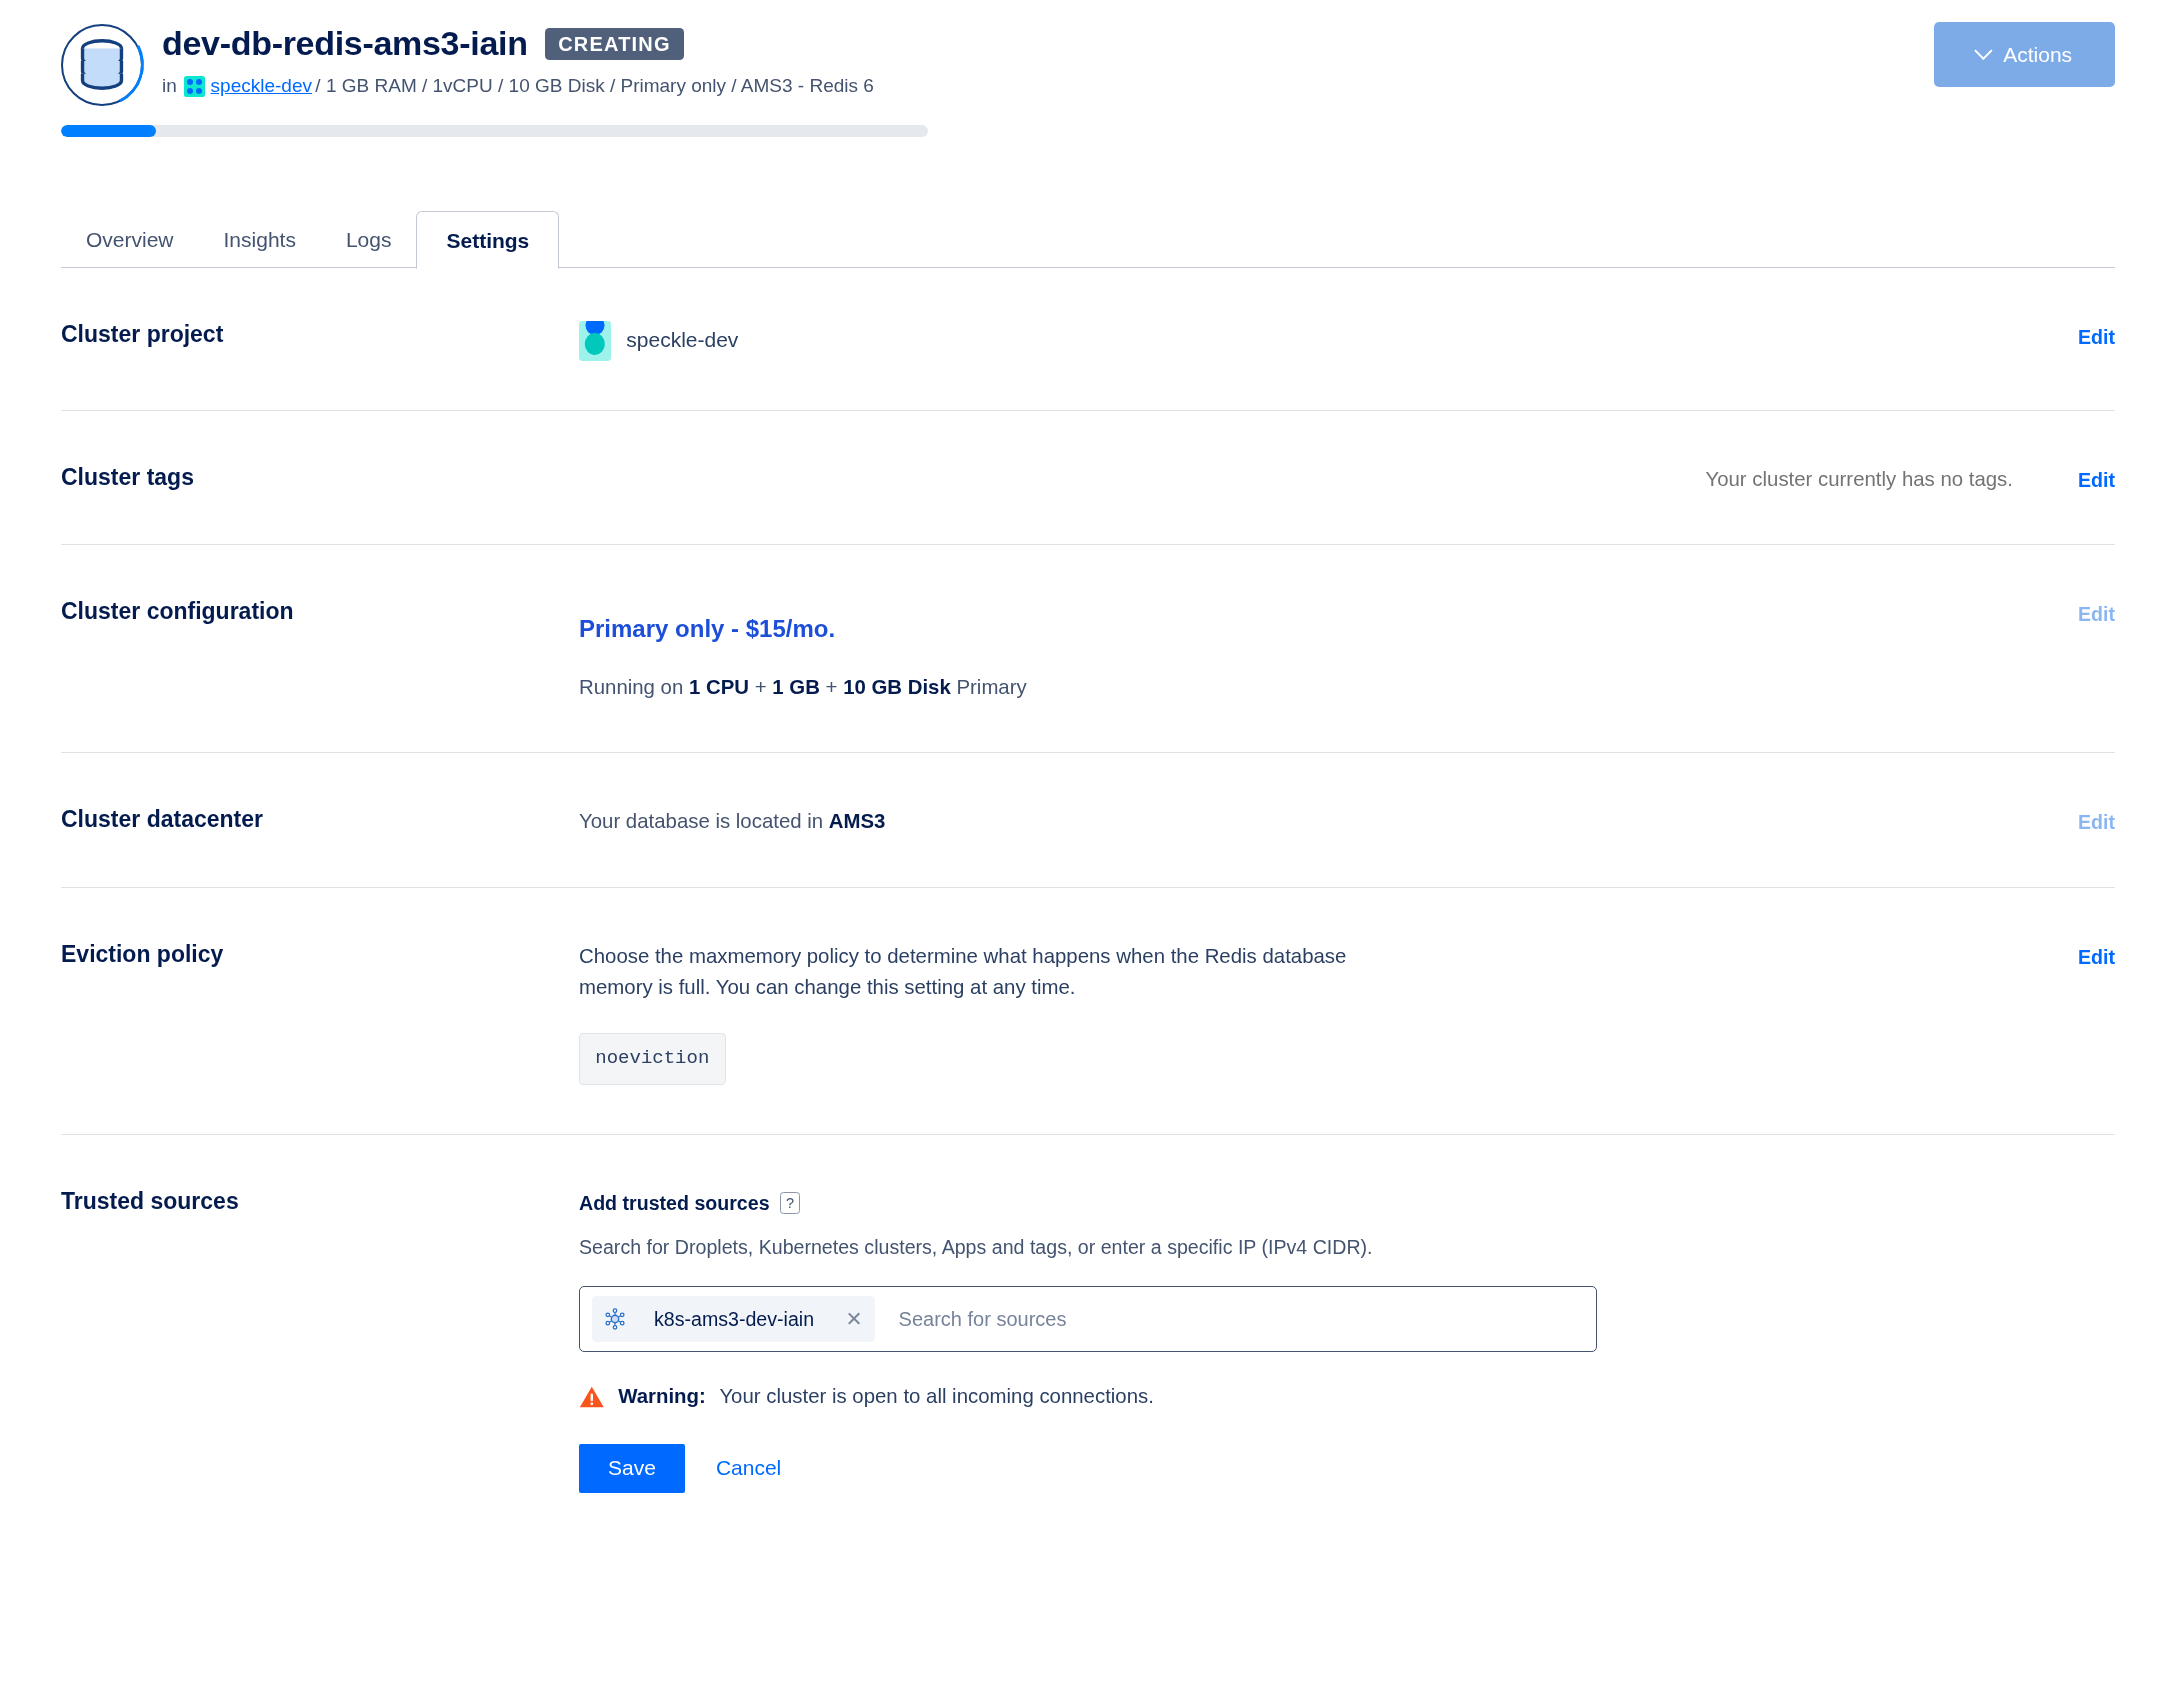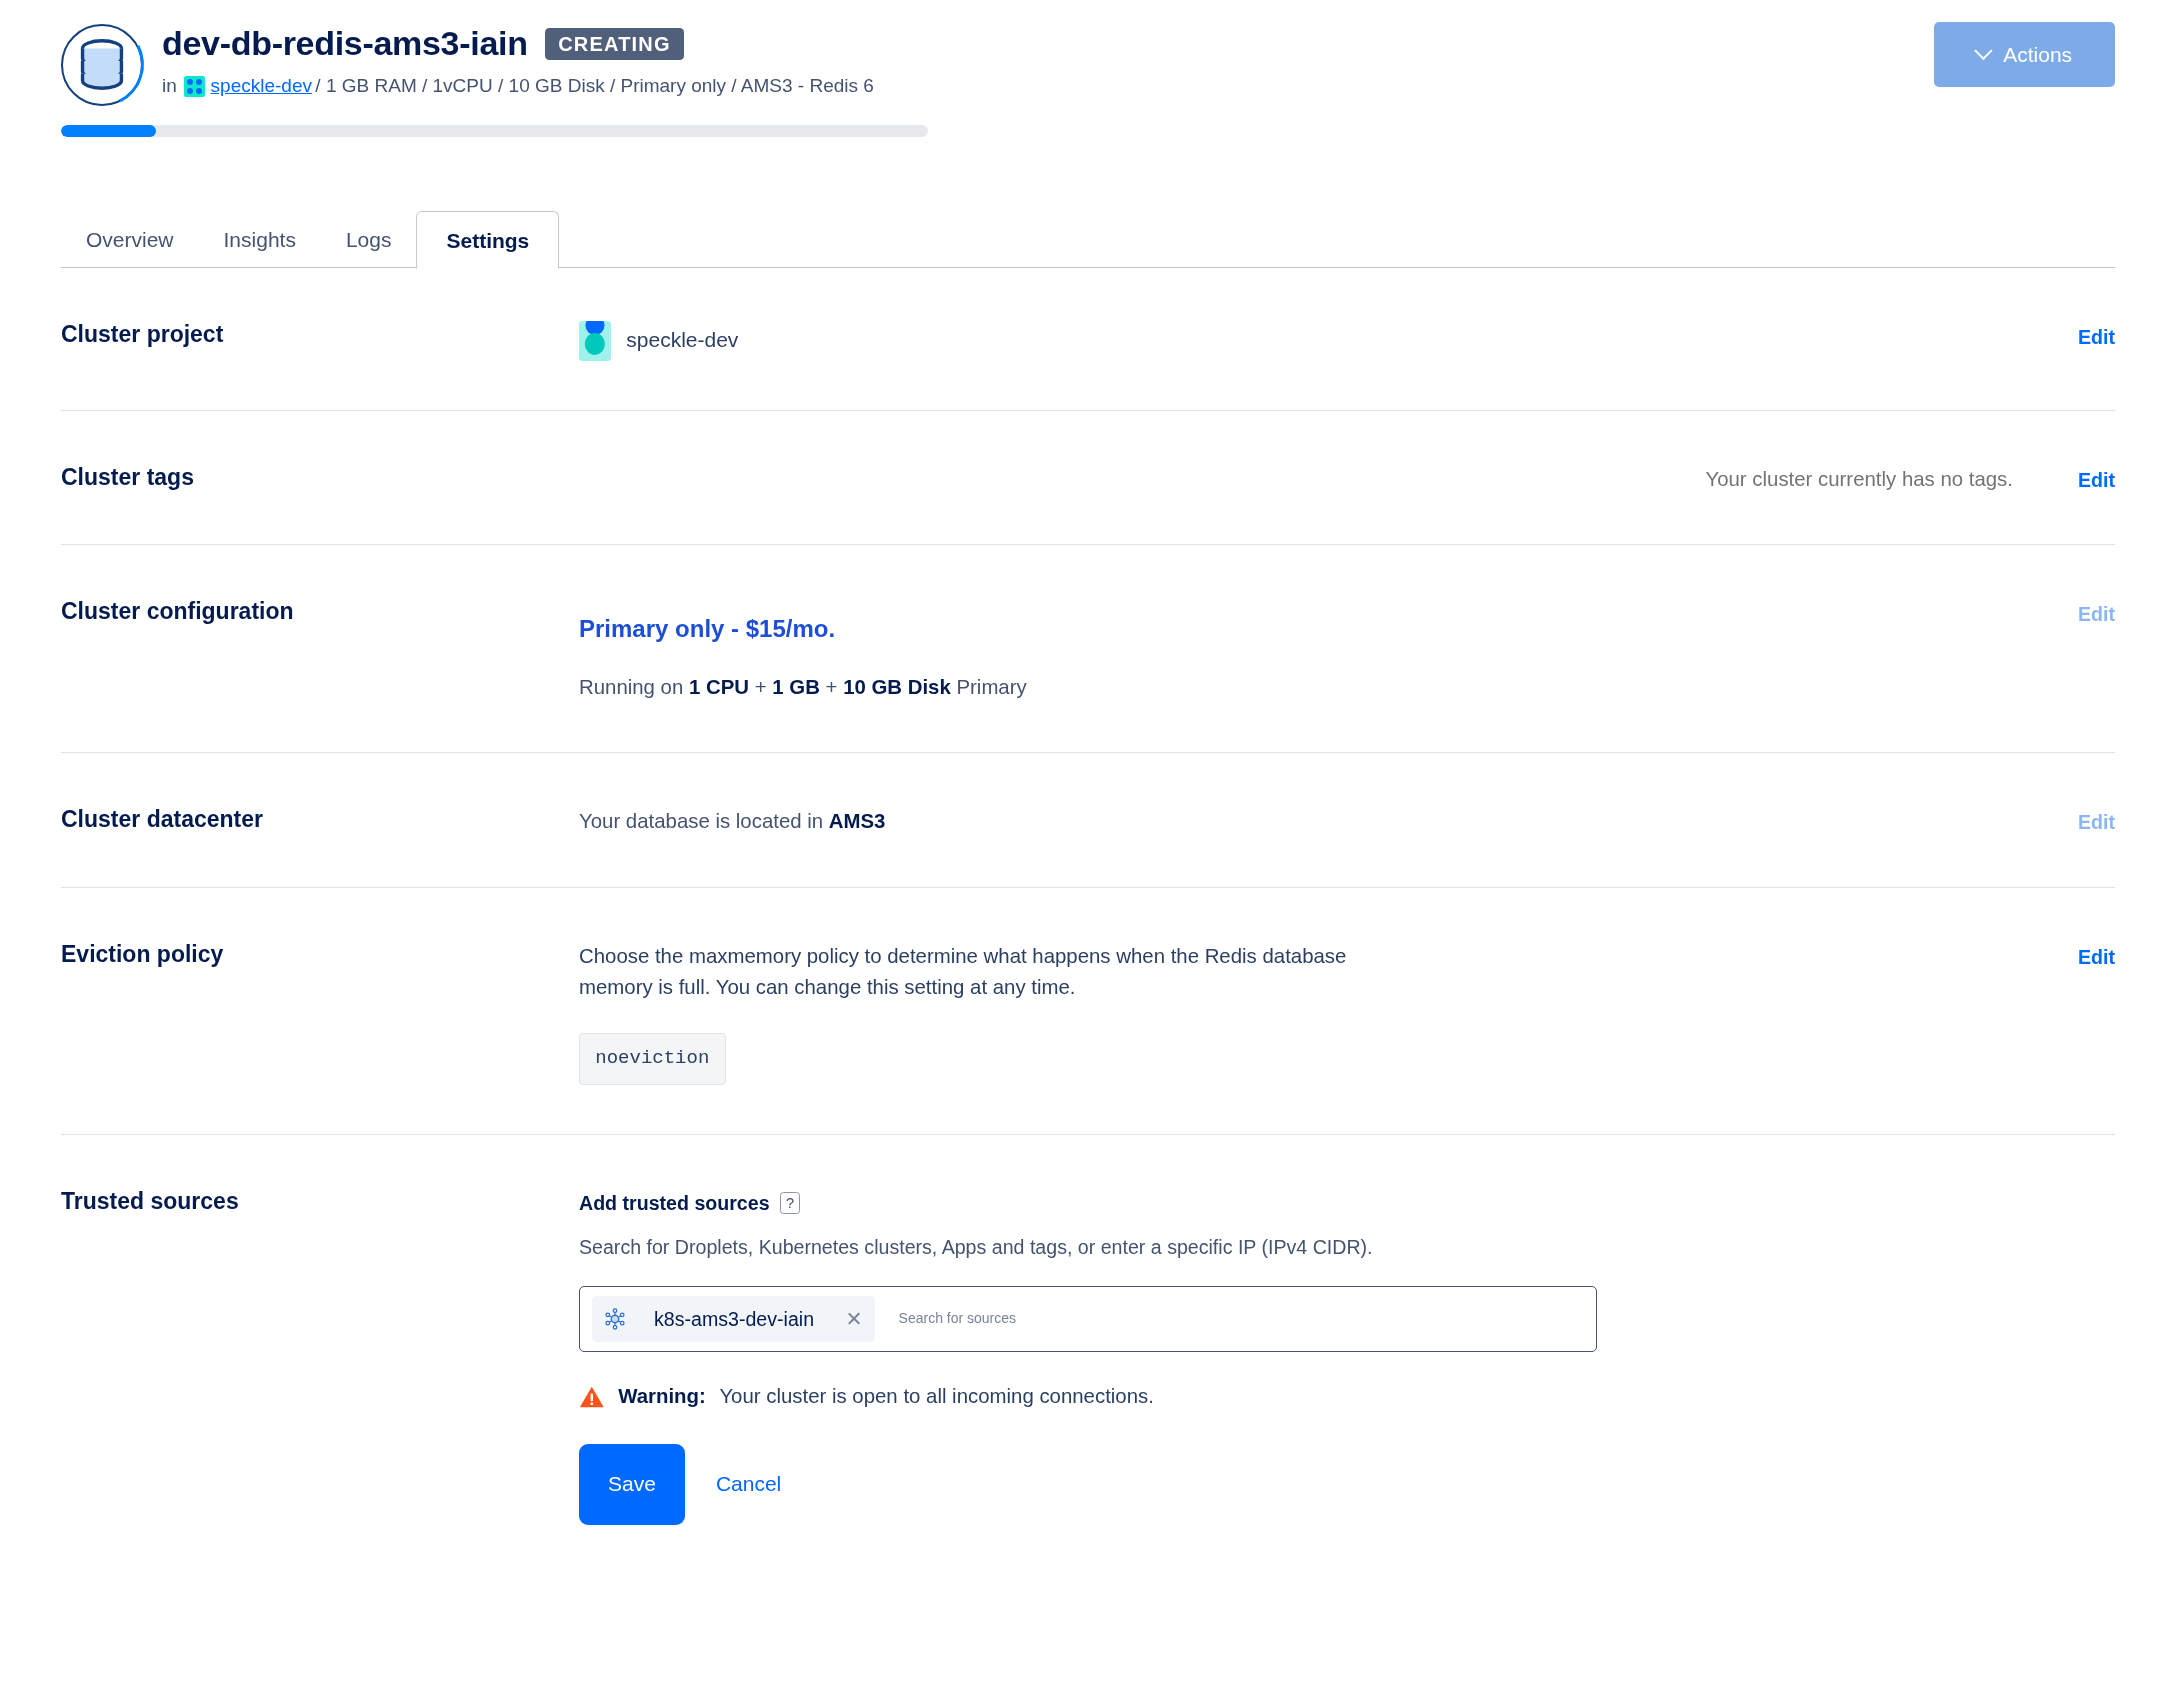--- a/index.html
+++ b/index.html
@@ -302,40 +302,40 @@
     padding: 0 12px 0 12px;
     font-size: 19.6px;
     color: #031b4e;
   }
   .chip .x {
     font-size: 20.4px; color: #7b8799; cursor: pointer;
     line-height: 1; margin-left: 3.4px;
   }
   .ts-placeholder {
     margin-left: 24px;
-    font-size: 14px;
+    font-size: 20px;
     color: #77839a;
   }
 
   .warn-line {
     display: flex; align-items: center; gap: 13.6px;
     margin-top: 29px;
     font-size: 20.4px;
     color: #2b3f63;
   }
   .warn-line .label { font-weight: bold; color: #031b4e; }
 
   .btn-row { display: flex; align-items: center; gap: 19px; margin-top: 31px; }
   .save-btn {
     background: #0069ff; color: #fff;
-    border: none; border-radius: 9px;
+    border: none; border-radius: 2px;
     font-size: 21px;
     font-family: "Liberation Sans", sans-serif;
     padding: 0 29px;
-    height: 81px;
+    height: 49px;
     cursor: pointer;
   }
   .cancel-btn {
     background: transparent; border: none;
     color: #0069ff; font-size: 21px;
     font-family: "Liberation Sans", sans-serif;
     padding: 0 12px; cursor: pointer;
   }
 </style>
 </head>

